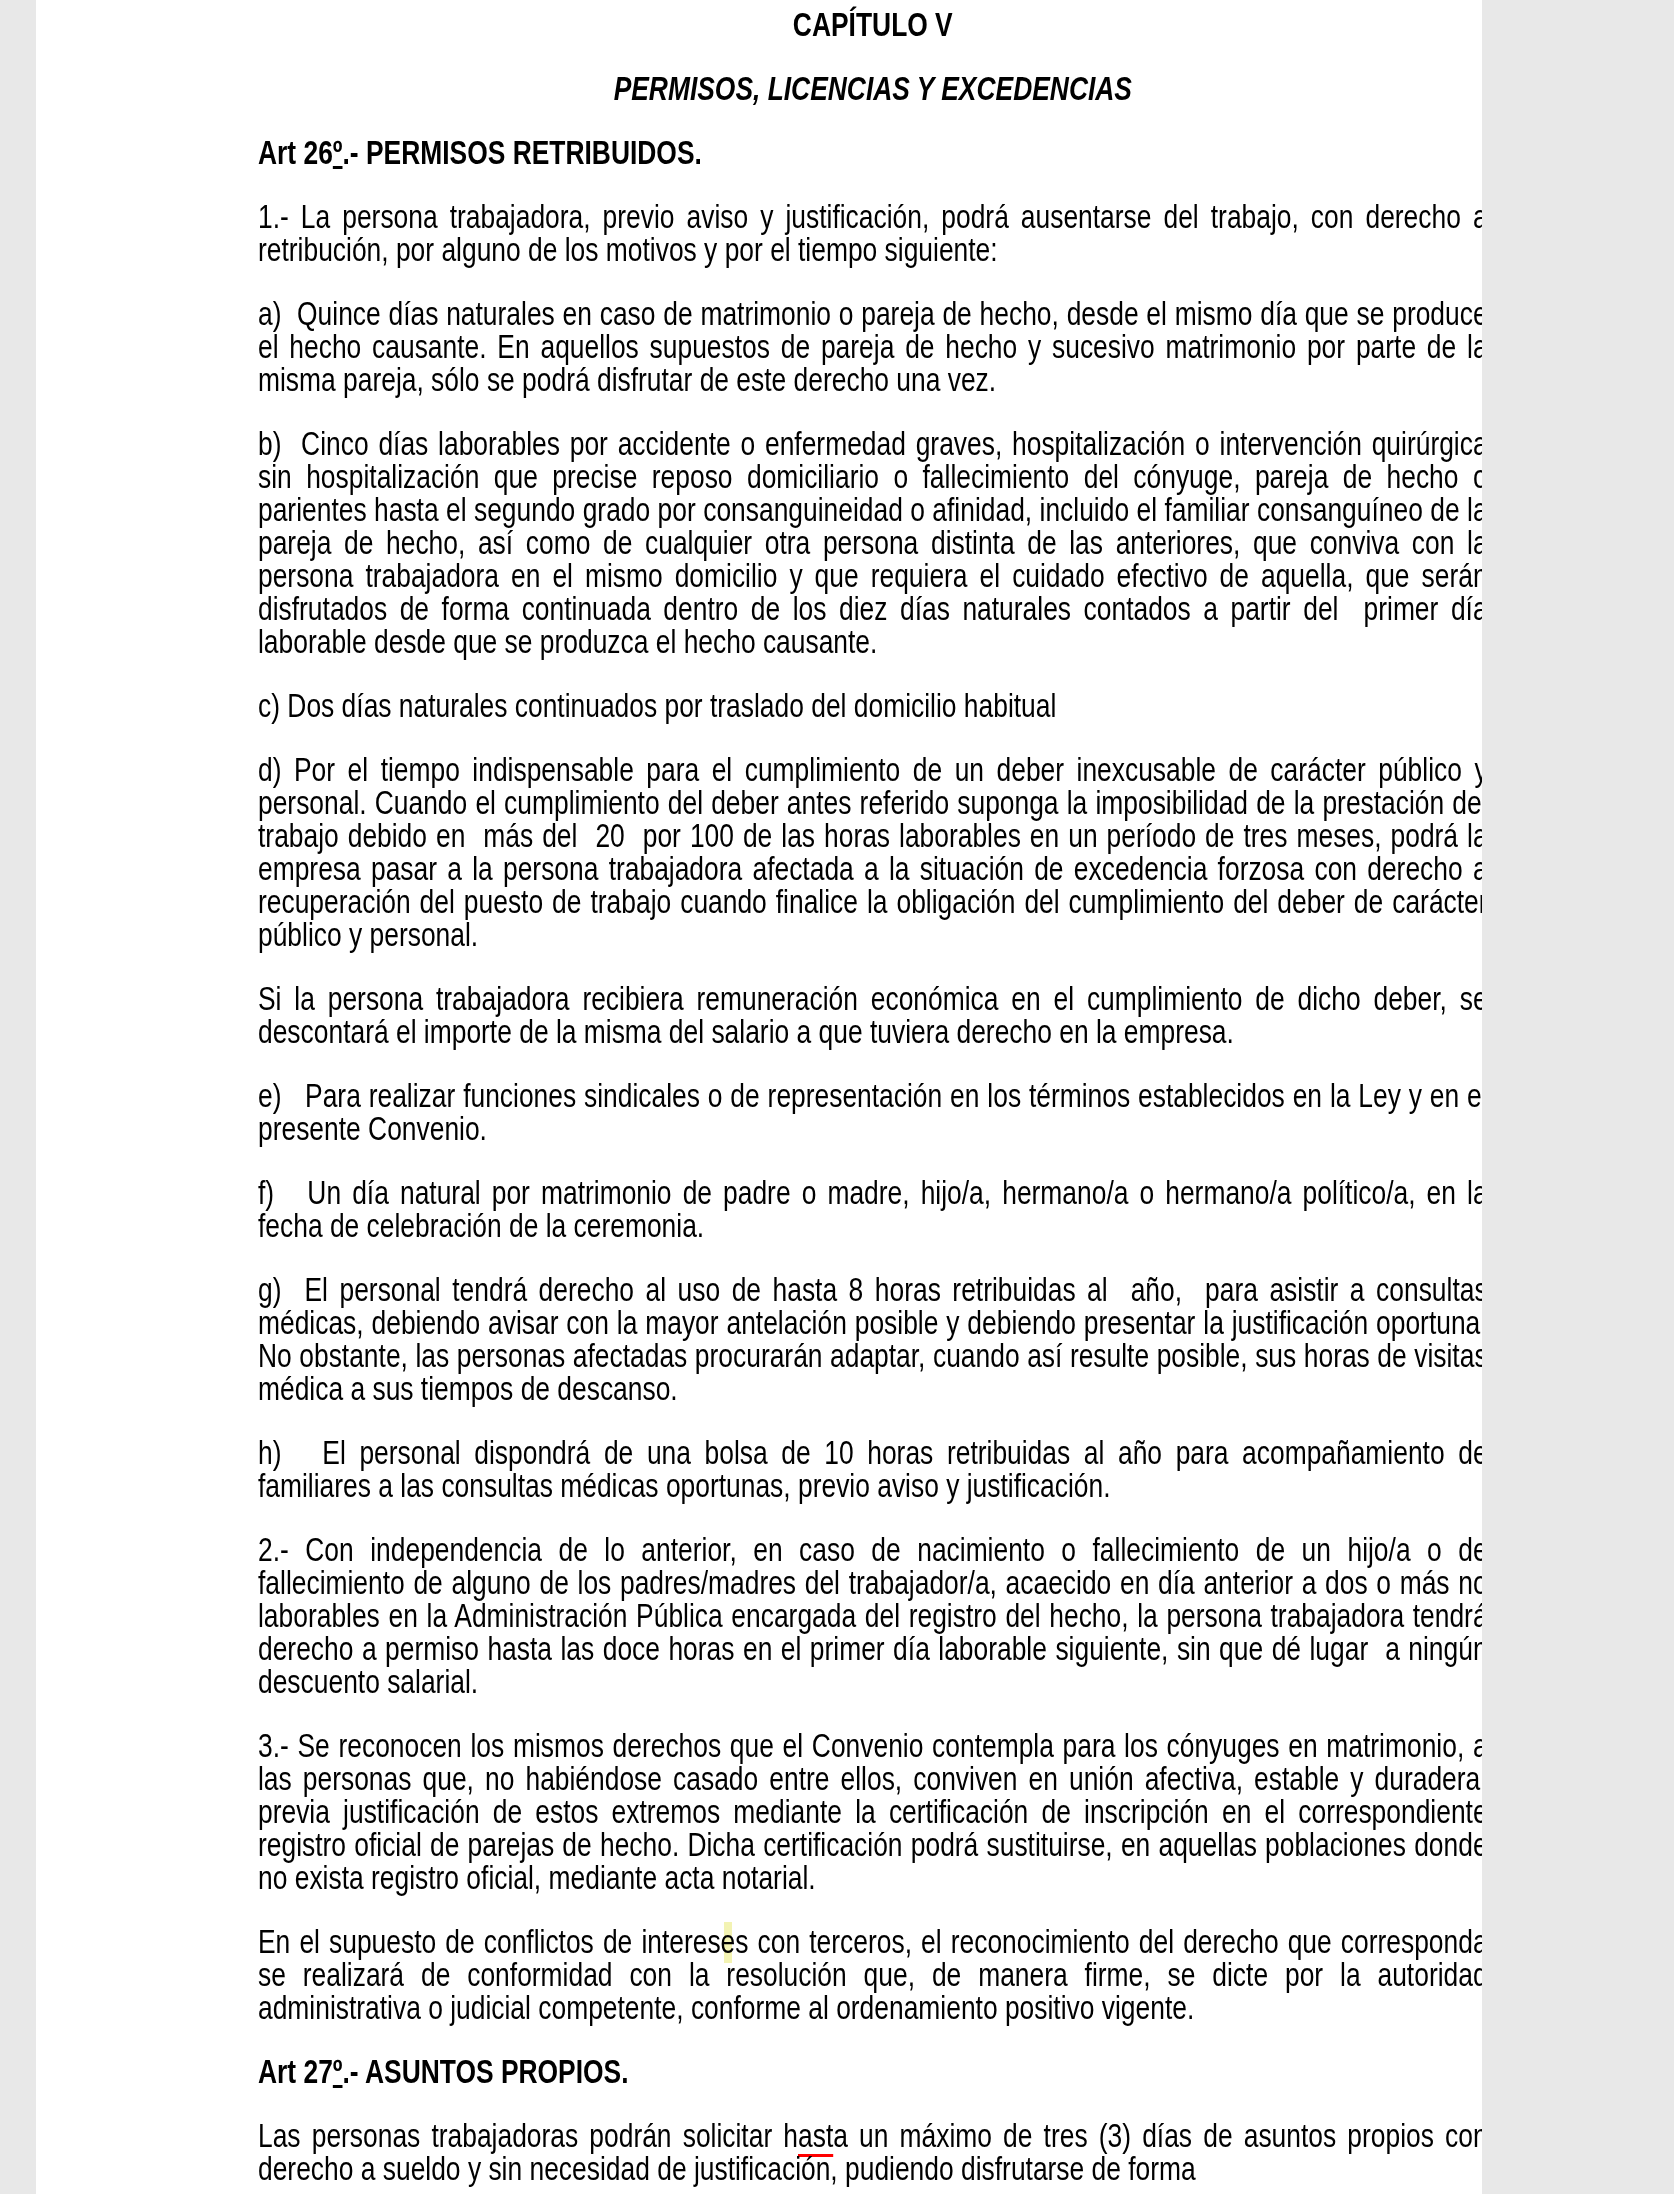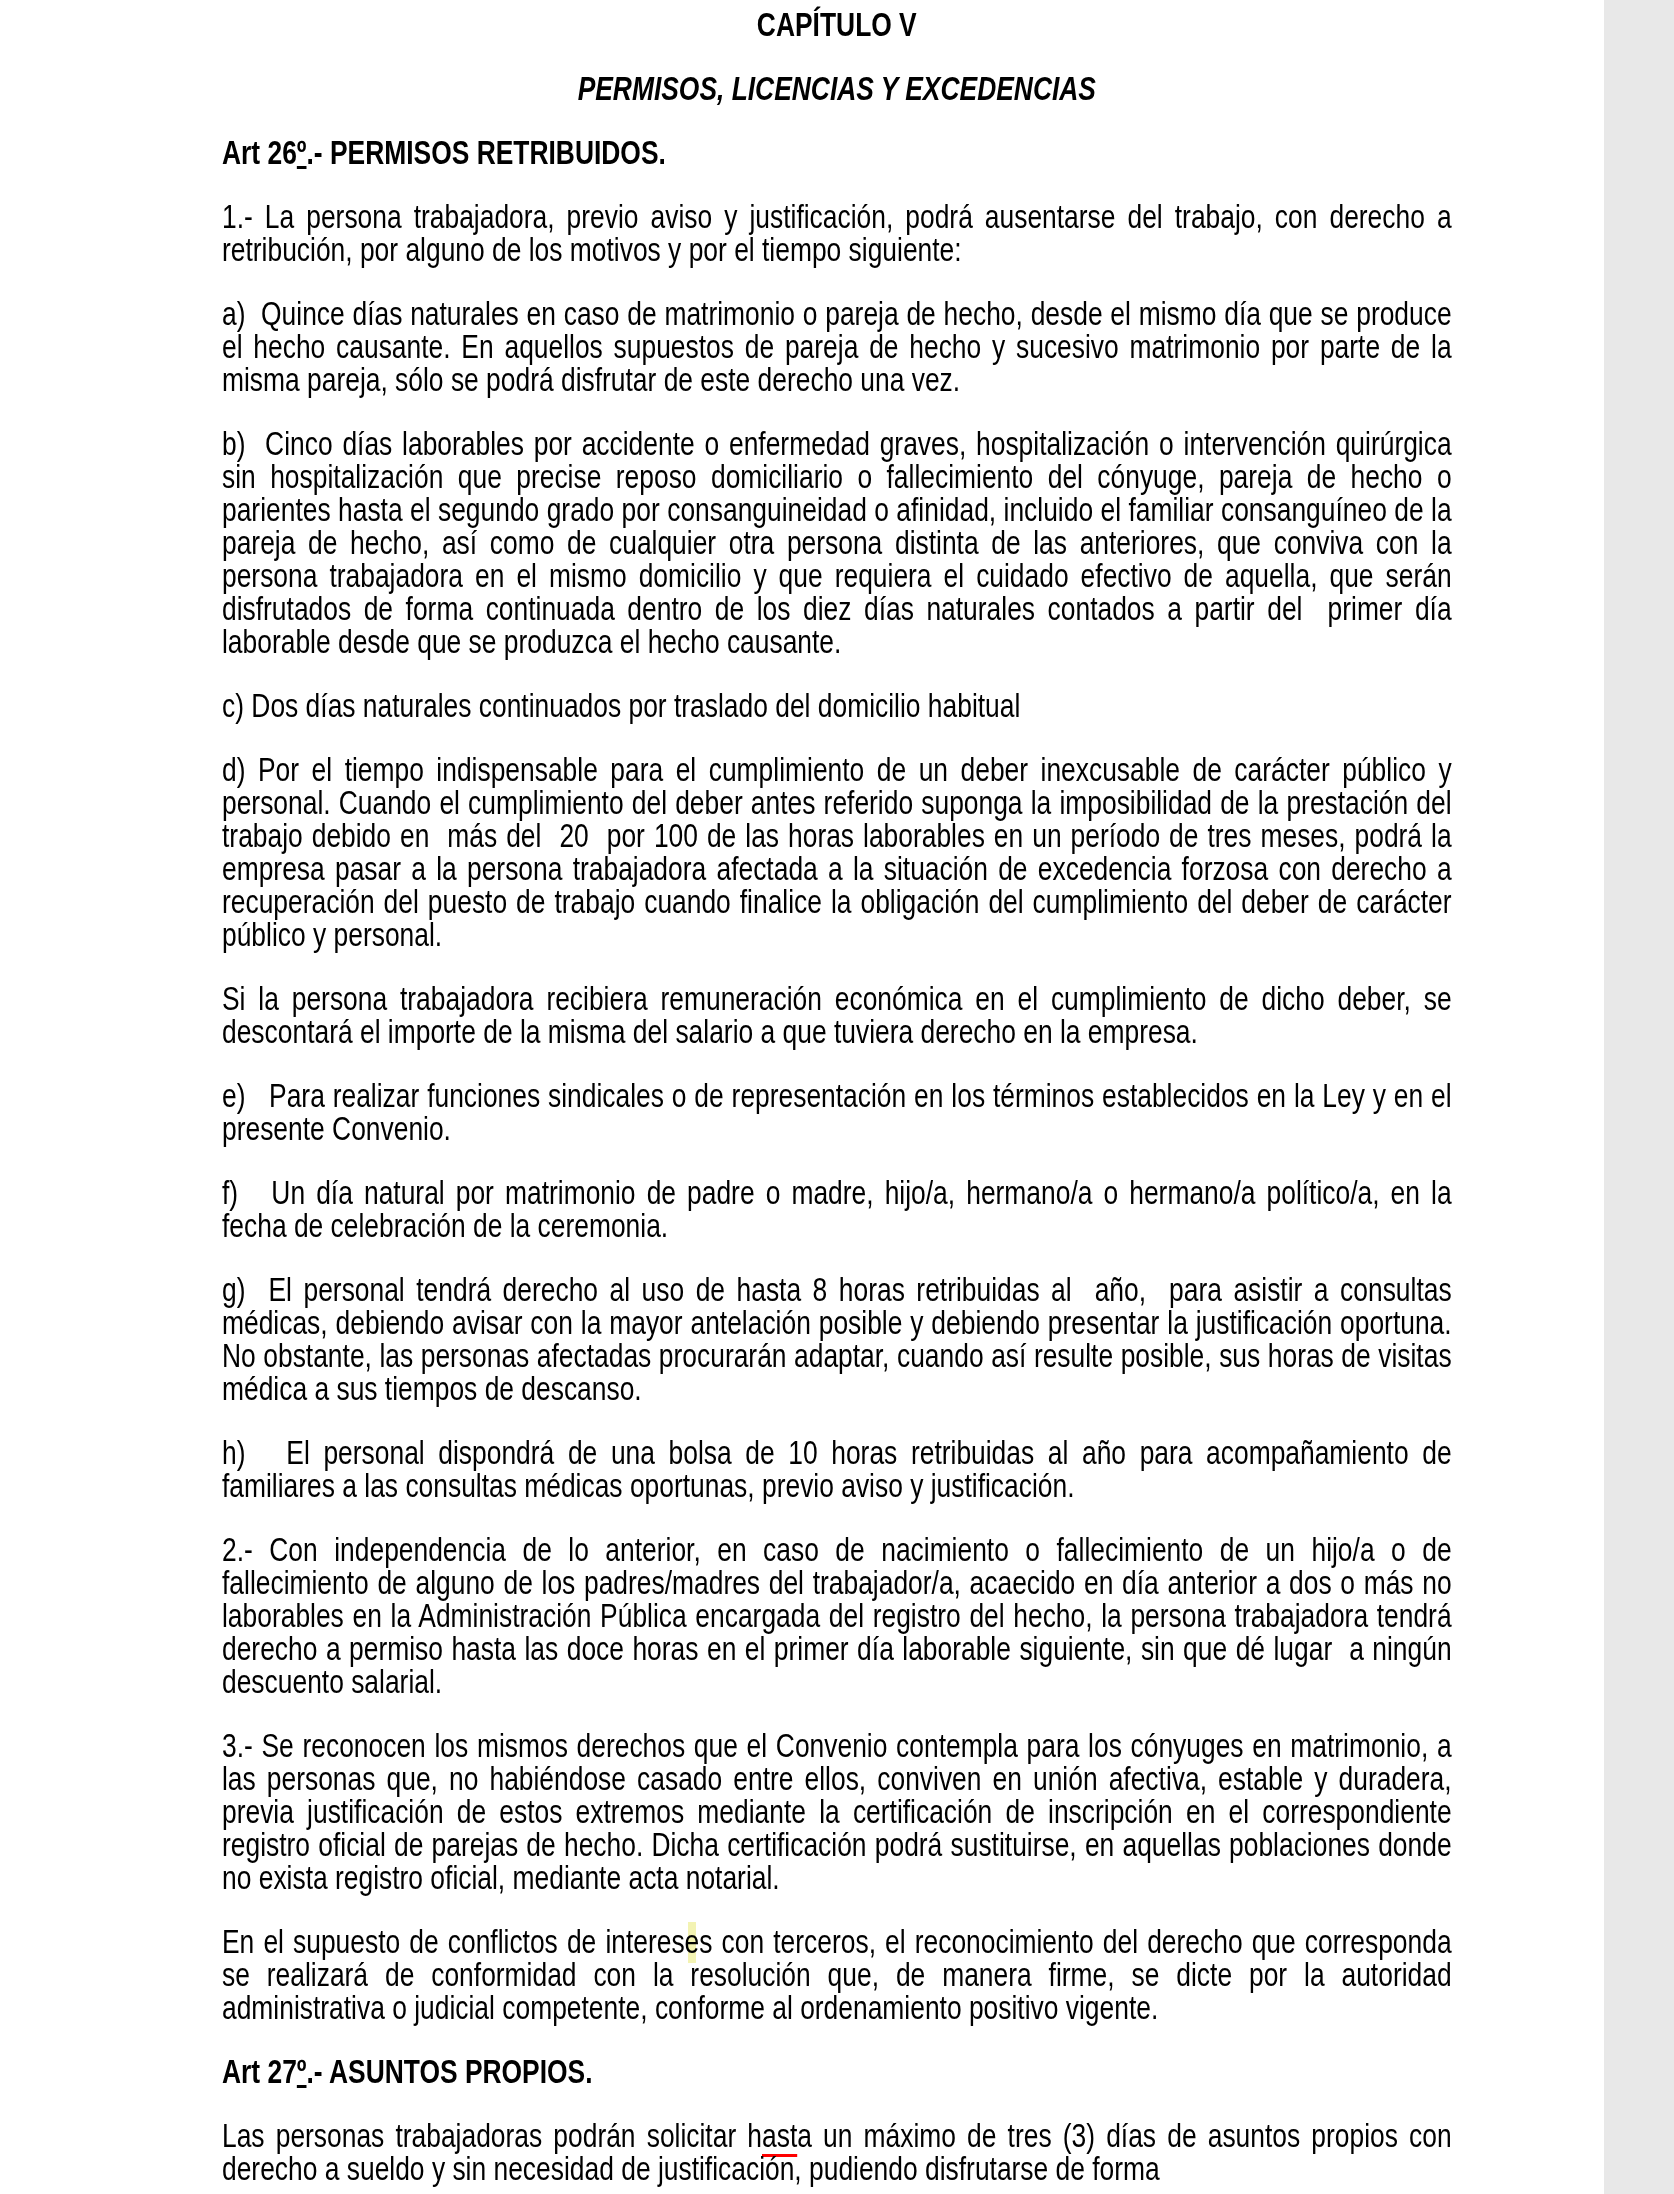--- a/index.html
+++ b/index.html
@@ -1,23 +1,24 @@
 <!DOCTYPE html>
 <html lang="es" style="font-size:12.2px"><head>
 <meta charset="utf-8">
 <style>
   html, body { margin: 0; padding: 0; background: #e8e8e8; }
   .page {
     position: relative;
-    width: 1604px;
+    width: 1446px;
     height: 2194px;
     background: #ffffff;
     overflow: hidden;
     font-family: "Liberation Sans", "DejaVu Sans", sans-serif;
     color: #000000;
+    margin-left: 36px;
   }
   
   .content {
     position: absolute;
     left: 222px;
     top: 7.6px;
     width: 1537px;
     transform: scaleX(0.8);
     transform-origin: top left;
     font-size: 33px;

